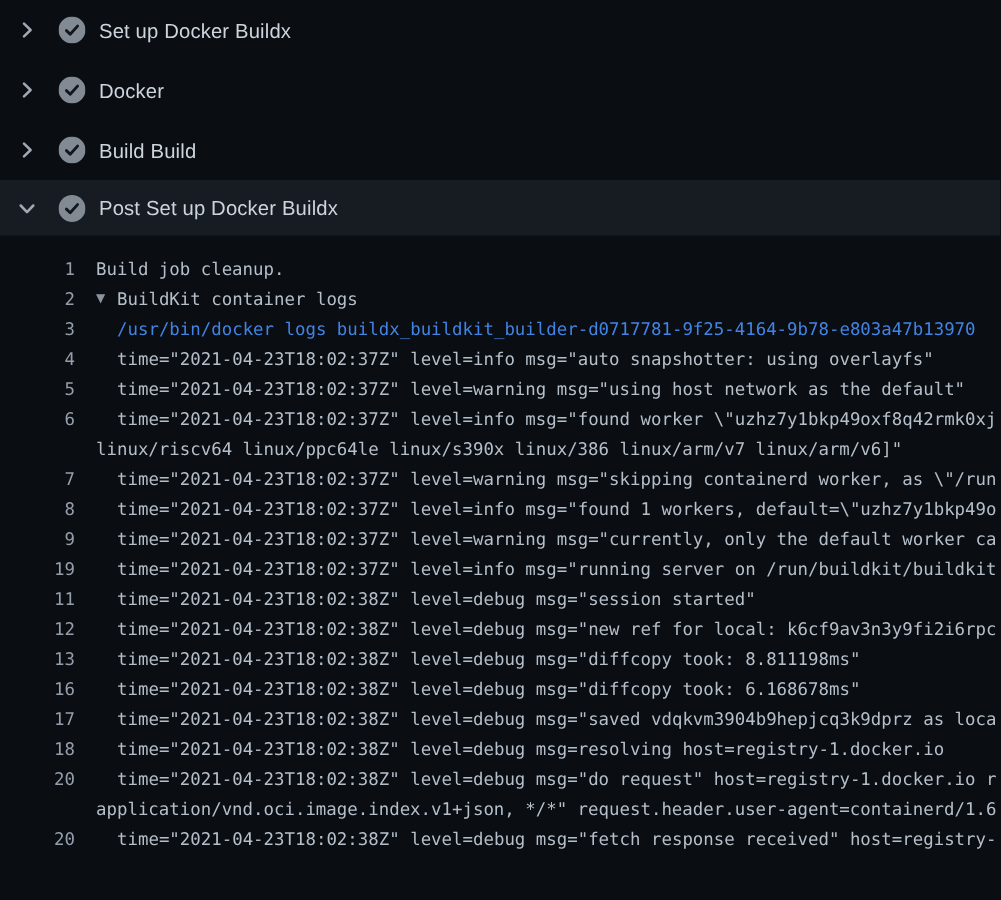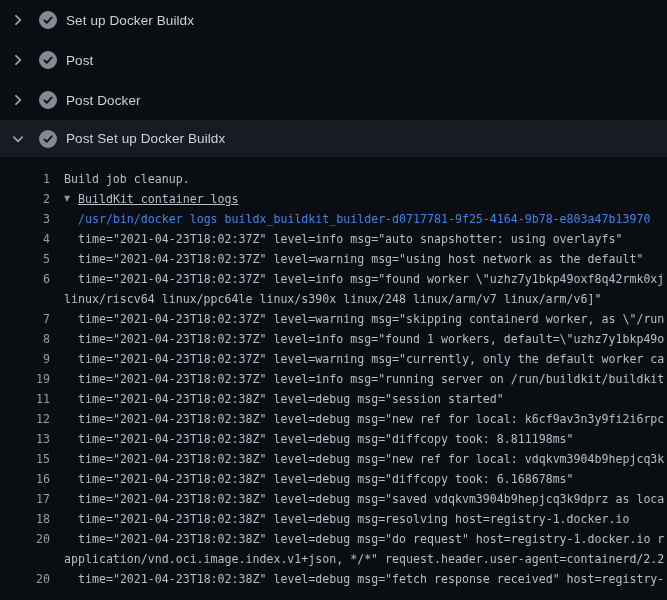--- a/index.html
+++ b/index.html
@@ -41,21 +41,21 @@
   }
   .log-text{margin-left:14px;color:var(--text,#b5bfc9);}
   .log-row.indent1 .log-text{margin-left:28px;}
   .log-row.command .log-text{color:var(--command,#4184e4);font-weight:400;}
   .disclosure{
     margin-left:14px;width:10px;flex-shrink:0;
     color:var(--tri,#8b949e);font-size:8px;display:none;
     font-family:"DejaVu Sans",sans-serif;
   }
   .log-row.group .disclosure{display:inline-block;}
-  .log-row.group .log-text{margin-left:4px;text-decoration:underline;}
+  .log-row.group .log-text{margin-left:4px;}
 </style>
 </head>
 <body>
 
 <div class="app">
 
   <div id="steps">
       <div class="step-row">
       <span class="chev">
         <svg class="chev-right" width="12" height="12" viewBox="0 0 12 12">
@@ -77,36 +77,36 @@
           <path d="M4 1.8 L8.4 6 L4 10.2" fill="none" stroke="#a0a8b2" stroke-width="1.7" stroke-linecap="round" stroke-linejoin="round"></path>
         </svg>
 
       </span>
       <span class="check">
         <svg width="18" height="18" viewBox="0 0 18 18">
           <circle cx="9" cy="9" r="9" fill="#828a94"></circle>
           <path d="M5.3 9.4 L7.8 11.8 L12.7 6.4" fill="none" stroke="#12161d" stroke-width="1.9" stroke-linecap="round" stroke-linejoin="round"></path>
         </svg>
       </span>
-      <span class="step-label">Post</span>
+      <span class="step-label">Docker</span>
     </div>
       <div class="step-row">
       <span class="chev">
         <svg class="chev-right" width="12" height="12" viewBox="0 0 12 12">
           <path d="M4 1.8 L8.4 6 L4 10.2" fill="none" stroke="#a0a8b2" stroke-width="1.7" stroke-linecap="round" stroke-linejoin="round"></path>
         </svg>
 
       </span>
       <span class="check">
         <svg width="18" height="18" viewBox="0 0 18 18">
           <circle cx="9" cy="9" r="9" fill="#828a94"></circle>
           <path d="M5.3 9.4 L7.8 11.8 L12.7 6.4" fill="none" stroke="#12161d" stroke-width="1.9" stroke-linecap="round" stroke-linejoin="round"></path>
         </svg>
       </span>
-      <span class="step-label">Post Docker</span>
+      <span class="step-label">Build Build</span>
     </div>
       <div class="step-row expanded">
       <span class="chev">
 
         <svg class="chev-down" width="12" height="12" viewBox="0 0 12 12">
           <path d="M1.8 4 L6 8.4 L10.2 4" fill="none" stroke="#a0a8b2" stroke-width="1.7" stroke-linecap="round" stroke-linejoin="round"></path>
         </svg>
       </span>
       <span class="check">
         <svg width="18" height="18" viewBox="0 0 18 18">
@@ -145,21 +145,21 @@
       <span class="log-text">time="2021-04-23T18:02:37Z" level=warning msg="using host network as the default"</span>
     </div>
       <div class="log-row plain indent1">
       <span class="log-num">6</span>
       
       <span class="log-text">time="2021-04-23T18:02:37Z" level=info msg="found worker \"uzhz7y1bkp49oxf8q42rmk0xj</span>
     </div>
       <div class="log-row wrap">
       <span class="log-num"></span>
       
-      <span class="log-text">linux/riscv64 linux/ppc64le linux/s390x linux/248 linux/arm/v7 linux/arm/v6]"</span>
+      <span class="log-text">linux/riscv64 linux/ppc64le linux/s390x linux/386 linux/arm/v7 linux/arm/v6]"</span>
     </div>
       <div class="log-row plain indent1">
       <span class="log-num">7</span>
       
       <span class="log-text">time="2021-04-23T18:02:37Z" level=warning msg="skipping containerd worker, as \"/run</span>
     </div>
       <div class="log-row plain indent1">
       <span class="log-num">8</span>
       
       <span class="log-text">time="2021-04-23T18:02:37Z" level=info msg="found 1 workers, default=\"uzhz7y1bkp49o</span>
@@ -181,25 +181,20 @@
     </div>
       <div class="log-row plain indent1">
       <span class="log-num">12</span>
       
       <span class="log-text">time="2021-04-23T18:02:38Z" level=debug msg="new ref for local: k6cf9av3n3y9fi2i6rpc</span>
     </div>
       <div class="log-row plain indent1">
       <span class="log-num">13</span>
       
       <span class="log-text">time="2021-04-23T18:02:38Z" level=debug msg="diffcopy took: 8.811198ms"</span>
-    </div>
-      <div class="log-row plain indent1">
-      <span class="log-num">15</span>
-      
-      <span class="log-text">time="2021-04-23T18:02:38Z" level=debug msg="new ref for local: vdqkvm3904b9hepjcq3k</span>
     </div>
       <div class="log-row plain indent1">
       <span class="log-num">16</span>
       
       <span class="log-text">time="2021-04-23T18:02:38Z" level=debug msg="diffcopy took: 6.168678ms"</span>
     </div>
       <div class="log-row plain indent1">
       <span class="log-num">17</span>
       
       <span class="log-text">time="2021-04-23T18:02:38Z" level=debug msg="saved vdqkvm3904b9hepjcq3k9dprz as loca</span>
@@ -210,21 +205,21 @@
       <span class="log-text">time="2021-04-23T18:02:38Z" level=debug msg=resolving host=registry-1.docker.io</span>
     </div>
       <div class="log-row plain indent1">
       <span class="log-num">20</span>
       
       <span class="log-text">time="2021-04-23T18:02:38Z" level=debug msg="do request" host=registry-1.docker.io r</span>
     </div>
       <div class="log-row wrap">
       <span class="log-num"></span>
       
-      <span class="log-text">application/vnd.oci.image.index.v1+json, */*" request.header.user-agent=containerd/2.2</span>
+      <span class="log-text">application/vnd.oci.image.index.v1+json, */*" request.header.user-agent=containerd/1.6</span>
     </div>
       <div class="log-row plain indent1">
       <span class="log-num">20</span>
       
       <span class="log-text">time="2021-04-23T18:02:38Z" level=debug msg="fetch response received" host=registry-</span>
     </div>
     </div>
 
 </div>
 

